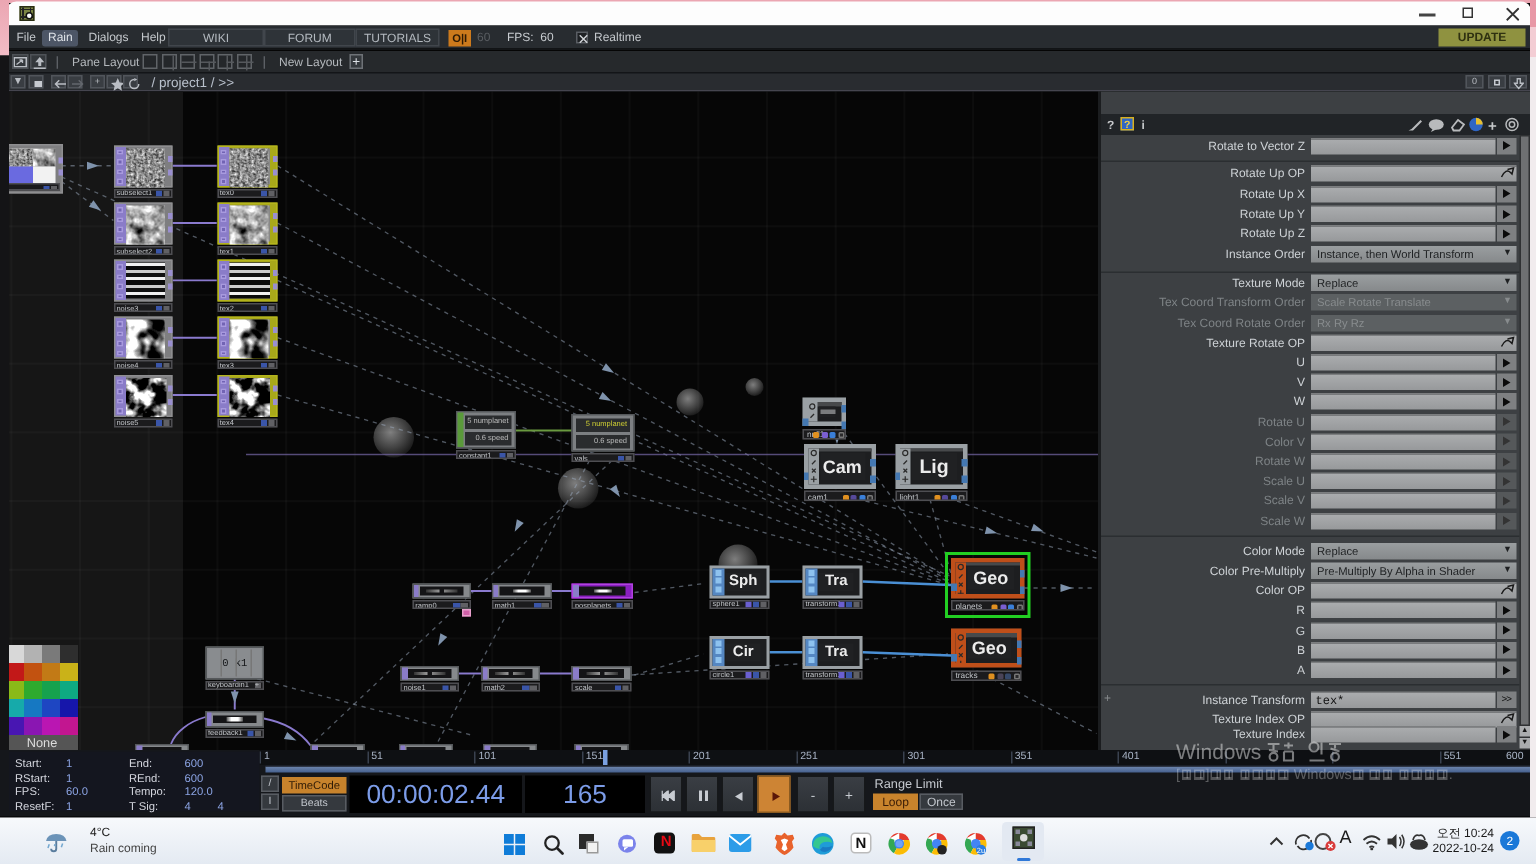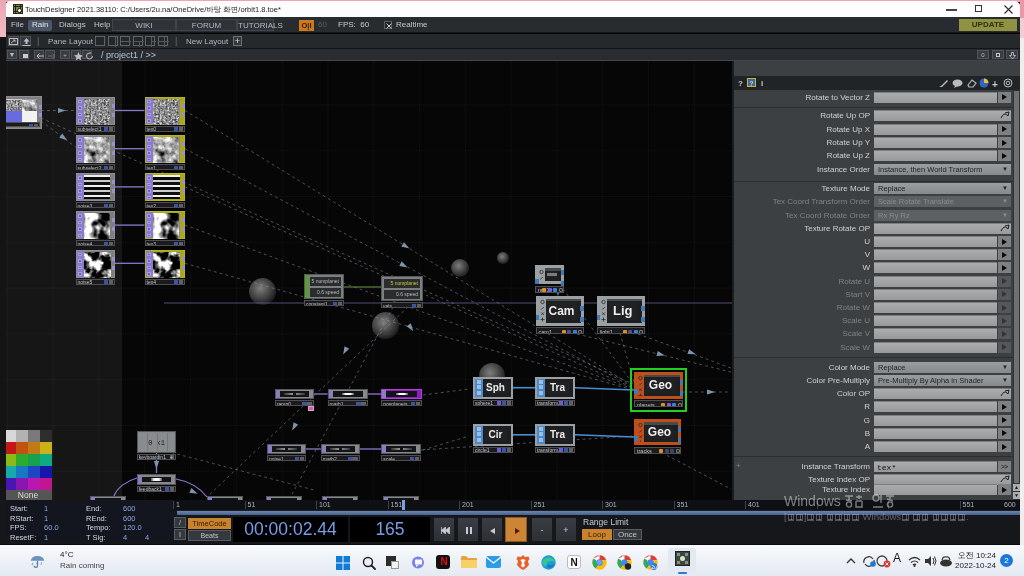--- a/index.html
+++ b/index.html
@@ -81,35 +81,34 @@
 #taskbar{left:0;top:545px;width:1024px;height:31px;background:linear-gradient(#f7f9fc,#e4eaf2)}
 
 .wm{position:absolute;color:rgba(255,255,255,0.5);font-size:13.5px}
 .kg2{display:inline-block;width:6.5px;height:7.5px;margin:0 1px;vertical-align:-1px;border:1px solid rgba(255,255,255,0.27);border-bottom-width:2px;position:relative}
 .kg2:after{content:"";position:absolute;left:2.5px;top:0;width:1px;height:5.5px;background:rgba(255,255,255,0.27)}
 </style></head><body>
 <div id="root">
 <div class="abs" id="wpTop"></div>
 <div class="abs" id="title">
       <div id="tdicon"></div>
-      <div class="txt">TouchDesigner 2021.38110: C:/Users/2u.na/OneDrive/바탕 화면/orbit1.8.toe*</div>
 <div class="wbtn" style="left:942px;top:8px;width:11px;height:1.5px;background:#444"></div>
 <div class="wbtn" style="left:971px;top:4px;width:7px;height:7px;border:1.2px solid #333"></div>
 <svg class="wbtn" style="left:1000px;top:4px" width="9" height="9">
         <path d="M0.5 0.5 L8.5 8.5 M8.5 0.5 L0.5 8.5" stroke="#333" stroke-width="1.2"></path>
       </svg>
     </div>
 <div class="abs" id="menubar">
  <div class="mitem" style="left:11px">File</div>
  <div class="mitem" style="left:28px;background:#4d5666;border-radius:2px;padding:0 4px;color:#dfe3e8">Rain</div>
  <div class="mitem" style="left:59px">Dialogs</div>
  <div class="mitem" style="left:94px">Help</div>
  <div class="mbtn" style="left:112px;width:64px">WIKI</div>
  <div class="mbtn" style="left:176px;width:61px">FORUM</div>
- <div class="mbtn" style="left:237px;width:37px">TUTORIALS</div>
+ <div class="mbtn" style="left:237px;width:56px">TUTORIALS</div>
  <div style="position:absolute;left:299px;top:3px;width:15px;height:11px;background:#cd7a1c;color:#2e1a04;font-size:7.5px;font-weight:bold;text-align:center;line-height:11px">O|I</div>
  <div class="mitem" style="left:318px;color:#5a5e62">60</div>
  <div class="mitem" style="left:338px;color:#c9cdd1">FPS:&nbsp;&nbsp;60</div>
  <div style="position:absolute;left:384px;top:4.5px;width:8px;height:8px;background:#1e2124;border:1px solid #5a5e64">
         <svg width="6" height="6" style="position:absolute;left:0.5px;top:0.5px">
           <path d="M0.5 0.5 L5.5 5.5 M5.5 0.5 L0.5 5.5" stroke="#cfd3d7" stroke-width="1"></path>
         </svg>
       </div>
  <div class="mitem" style="left:396px">Realtime</div>
  <div style="position:absolute;left:959px;top:2px;width:58px;height:12.5px;background:#8f9240;color:#2f3110;font-size:8px;font-weight:bold;text-align:center;line-height:12px">UPDATE</div>
@@ -899,21 +898,21 @@
           <span class="plab">W</span>
           <div class="pfield"></div>
           <div class="parr"></div>
         </div>
         <div class="prow" style="top:213.6px">
           <span class="plab dis">Rotate U</span>
           <div class="pfield"></div>
           <div class="parr dis"></div>
         </div>
         <div class="prow" style="top:226.8px">
-          <span class="plab dis">Start V</span>
+          <span class="plab dis">Color V</span>
           <div class="pfield"></div>
           <div class="parr dis"></div>
         </div>
         <div class="prow" style="top:240.0px">
           <span class="plab dis">Rotate W</span>
           <div class="pfield"></div>
           <div class="parr dis"></div>
         </div>
         <div class="prow" style="top:253.2px">
           <span class="plab dis">Scale U</span>

